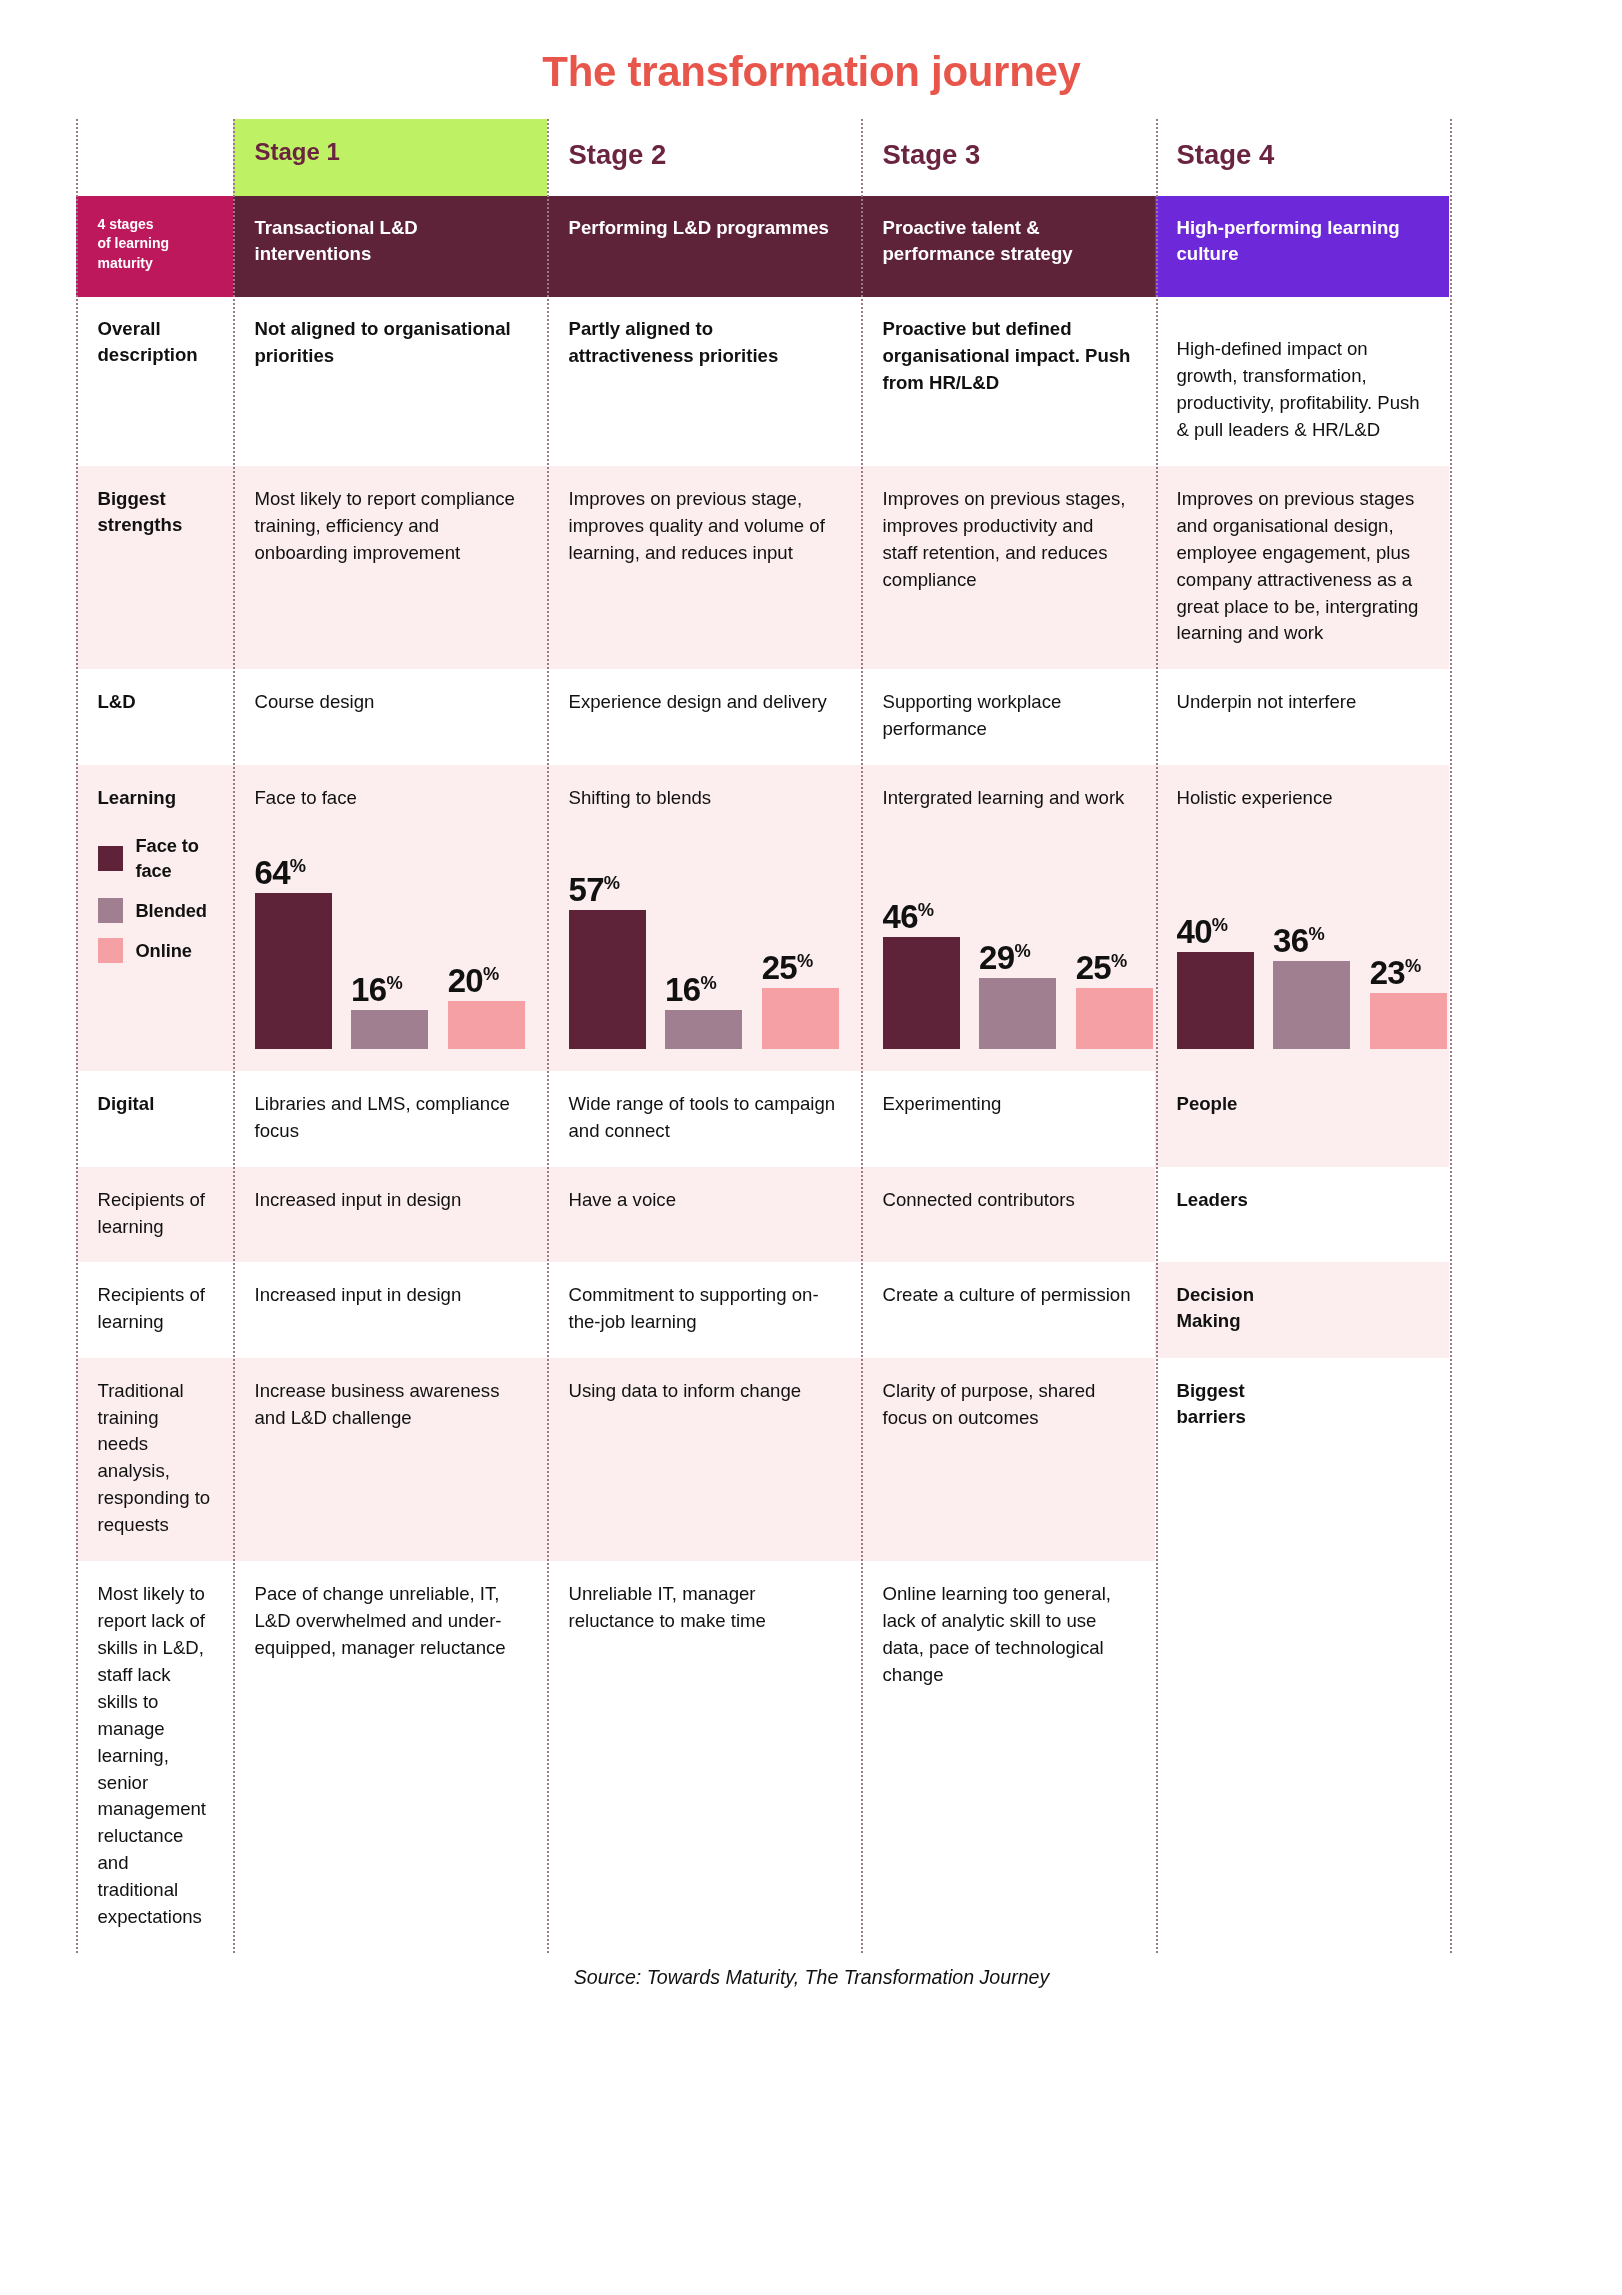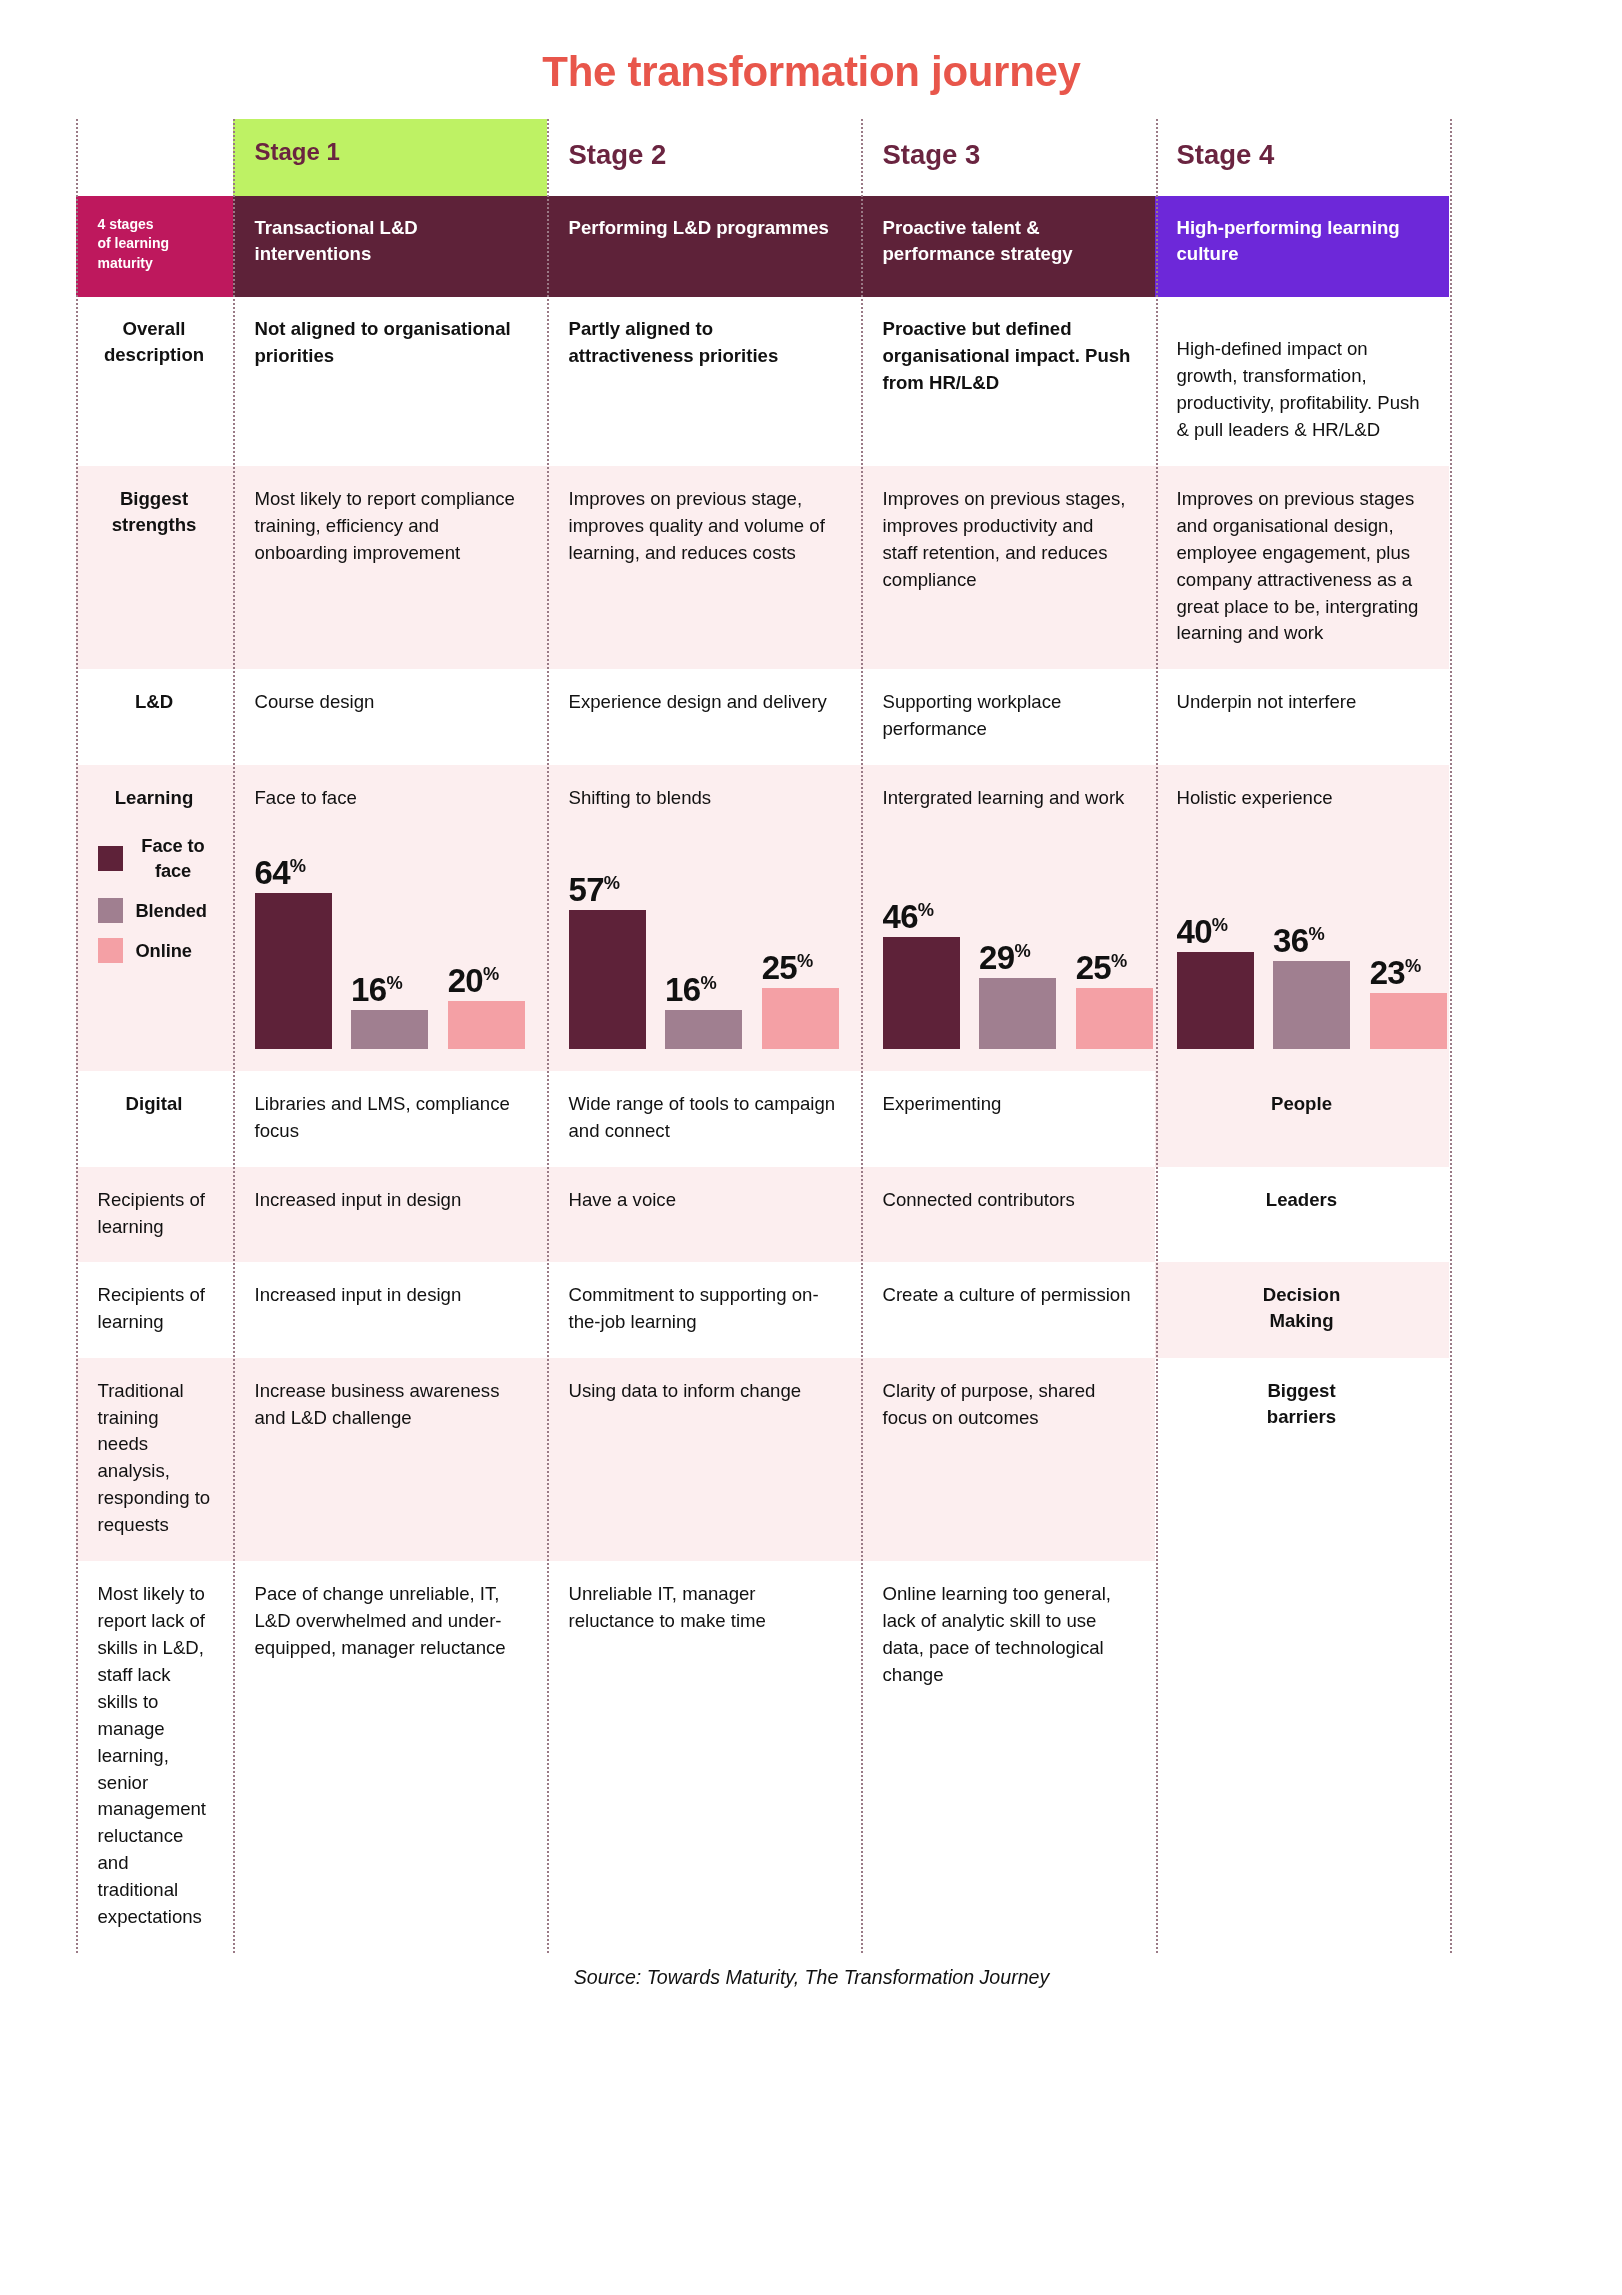--- a/index.html
+++ b/index.html
@@ -46,21 +46,20 @@
     font-size: 18.6px;
     line-height: 1.45;
     background: #ffffff;
     position: relative;
   }
   .cell.tint { background: #fceeef; }
   .cell.rowlabel {
     font-weight: bold;
     font-size: 18.6px;
     line-height: 1.4;
-    text-align: center;
   }
 
   
   .vline {
     position: absolute;
     top: 0;
     bottom: 0;
     width: 0;
     border-left: 2px dotted #9a7a86;
     pointer-events: none;
@@ -169,21 +168,21 @@
         <div>High-defined impact on growth, transformation, productivity, profitability. Push &amp; pull leaders &amp; HR/L&amp;D</div>
       </div>
       <div class="cell rowlabel tint">
         <div>Biggest</div>
         <div>strengths</div>
       </div>
       <div class="cell tint">
         <div>Most likely to report compliance training, efficiency and onboarding improvement</div>
       </div>
       <div class="cell tint">
-        <div>Improves on previous stage, improves quality and volume of learning, and reduces costs</div>
+        <div>Improves on previous stage, improves quality and volume of learning, and reduces input</div>
       </div>
       <div class="cell tint">
         <div>Improves on previous stages, improves productivity and staff retention, and reduces compliance</div>
       </div>
       <div class="cell tint">
         <div>Improves on previous stages and organisational design, employee engagement, plus company attractiveness as a great place to be, intergrating learning and work</div>
       </div>
       <div class="cell rowlabel">
         <div>L&amp;D</div>
       </div>

